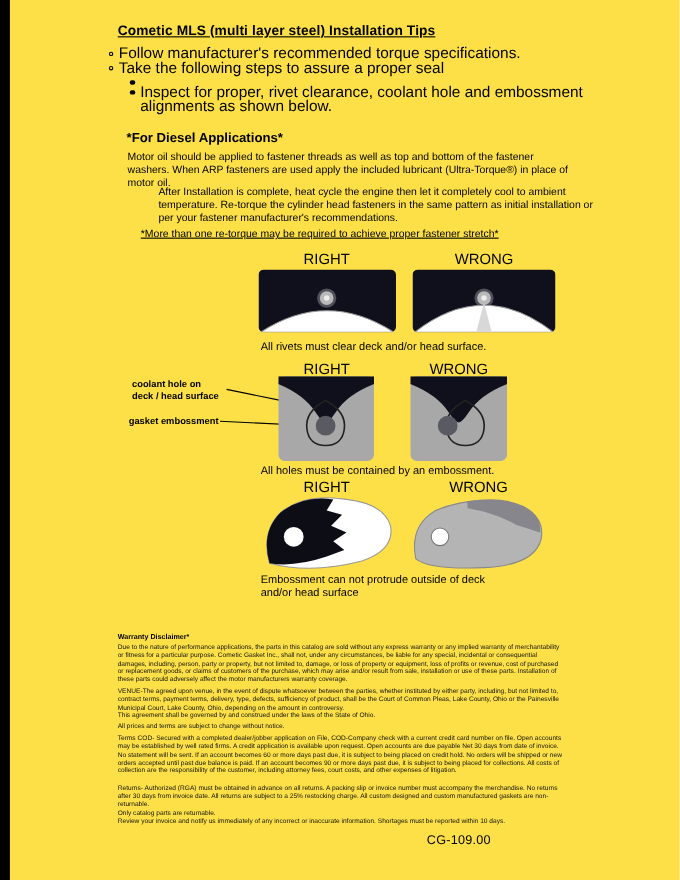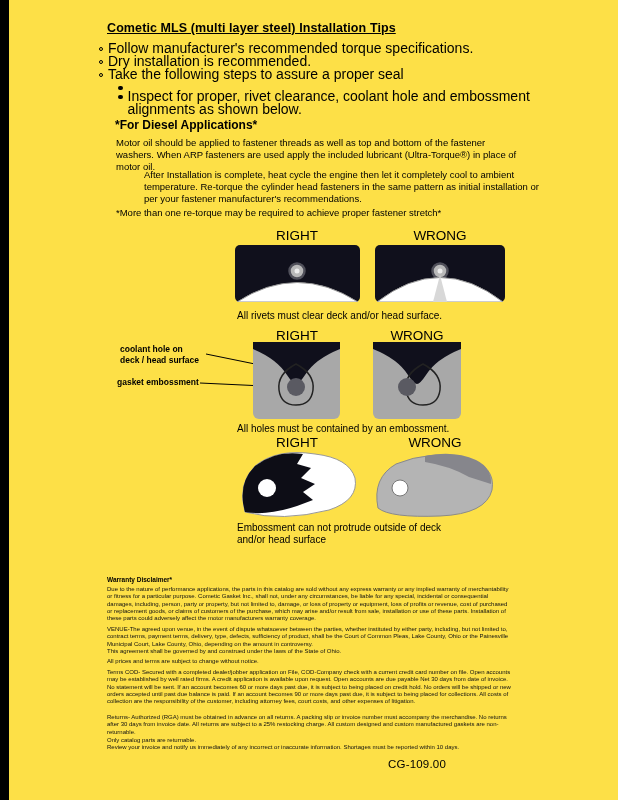--- a/index.html
+++ b/index.html
@@ -36,42 +36,38 @@
 
   <div class="abs title" style="left:107px; top:21px;">Cometic MLS (multi layer steel) Installation Tips</div>
 
   <div class="abs bullets" style="left:99px; top:42px; width:470px;">
     <div class="bullet-row">
       <span class="marker-open"></span>
       <span>Follow manufacturer's recommended torque specifications.</span>
     </div>
     <div class="bullet-row">
       <span class="marker-open"></span>
-      <span>Dry installation is recommended.</span>
-    </div>
-    <div class="bullet-row">
-      <span class="marker-open"></span>
       <span>Take the following steps to assure a proper seal</span>
     </div>
     <div class="bullet-row sub">
       <span class="marker-filled"></span>
     </div>
     <div class="bullet-row sub">
       <span class="marker-filled"></span>
       <span>Inspect for proper, rivet clearance, coolant hole and embossment alignments as shown below.</span>
     </div>
   </div>
 
   <div class="abs h2" style="left:115px; top:118px;">*For Diesel Applications*</div>
 
   <div class="abs para" style="left:116px; top:137px;">Motor oil should be applied to fastener threads as well as top and bottom of the fastener washers. When ARP fasteners are used apply the included lubricant (Ultra-Torque®) in place of motor oil.</div>
 
   <div class="abs para" style="left:116px; top:169px;margin-left:28px;">After Installation is complete, heat cycle the engine then let it completely cool to ambient temperature. Re-torque the cylinder head fasteners in the same pattern as initial installation or per your fastener manufacturer's recommendations.</div>
 
-  <div class="abs note" style="left:116px; top:207px;">*More than one re-torque may be required to achieve proper fastener stretch*</div>
+  <div class="abs note" style="left:128px; top:207px;text-decoration:underline;">*More than one re-torque may be required to achieve proper fastener stretch*</div>
 
   <div class="abs rw-label" style="left:262px; top:228px;">RIGHT</div>
   <div class="abs rw-label" style="left:405px; top:228px;">WRONG</div>
 
   <div class="abs" style="left:235px; top:245px;">
     <svg width="125" height="57" viewBox="0 0 125 57">
       <rect x="0" y="0" width="125" height="57" rx="5" fill="#10101c"></rect>
       <path d="M2,57 Q62,18 123,57 L2,57 Z" fill="#ffffff" stroke="#999" stroke-width="1"></path>
       <circle cx="62" cy="26" r="7.5" fill="#b9b9b9" stroke="#50505a" stroke-width="2.5"></circle>
       <circle cx="62" cy="26" r="2.5" fill="#ededed"></circle>

